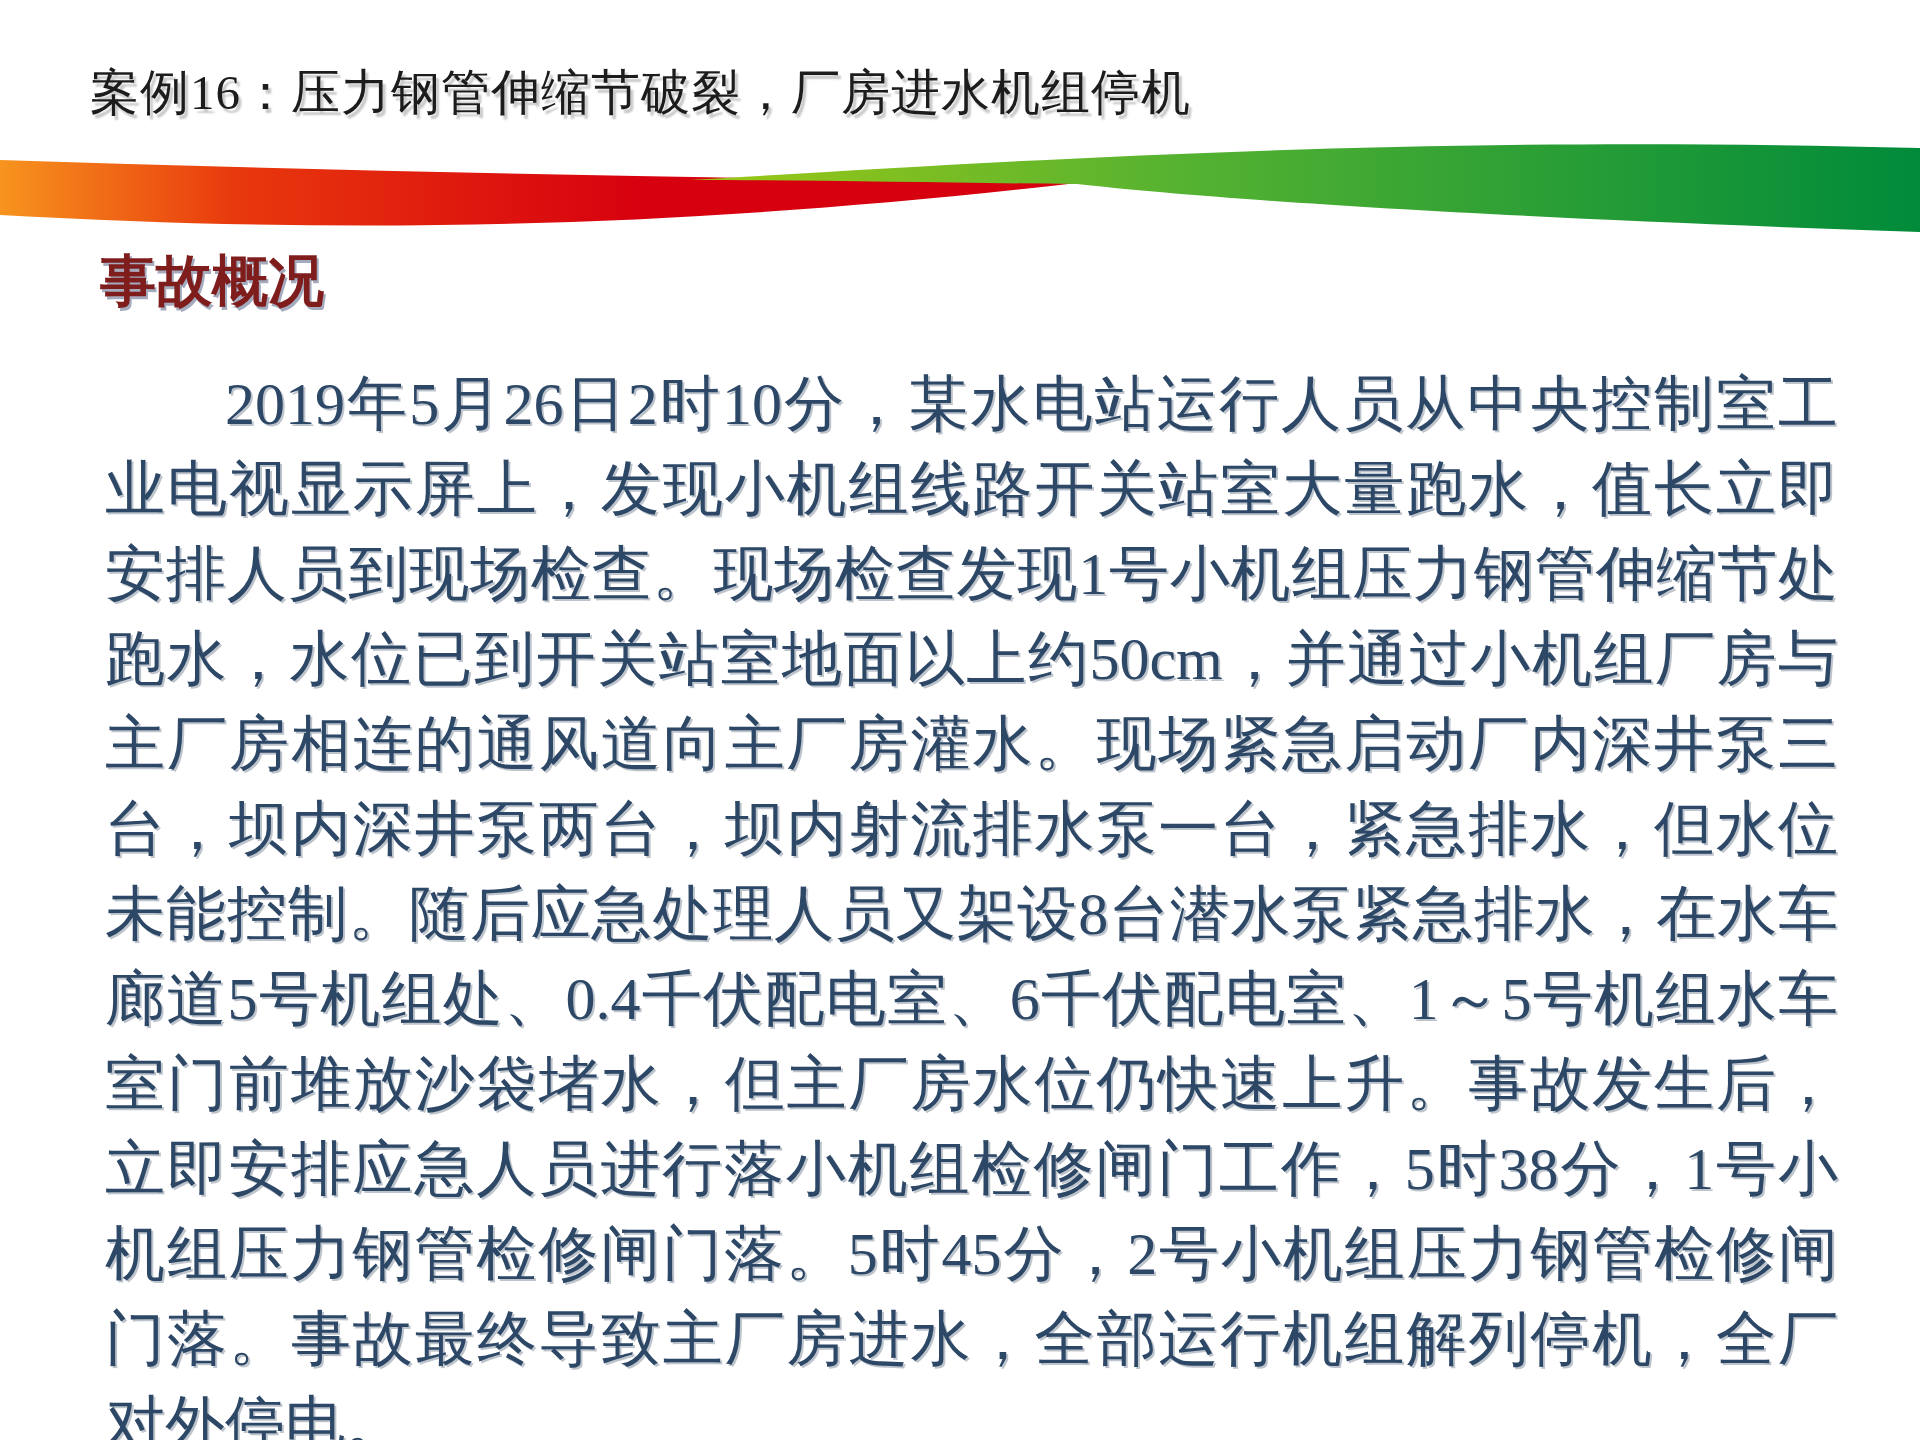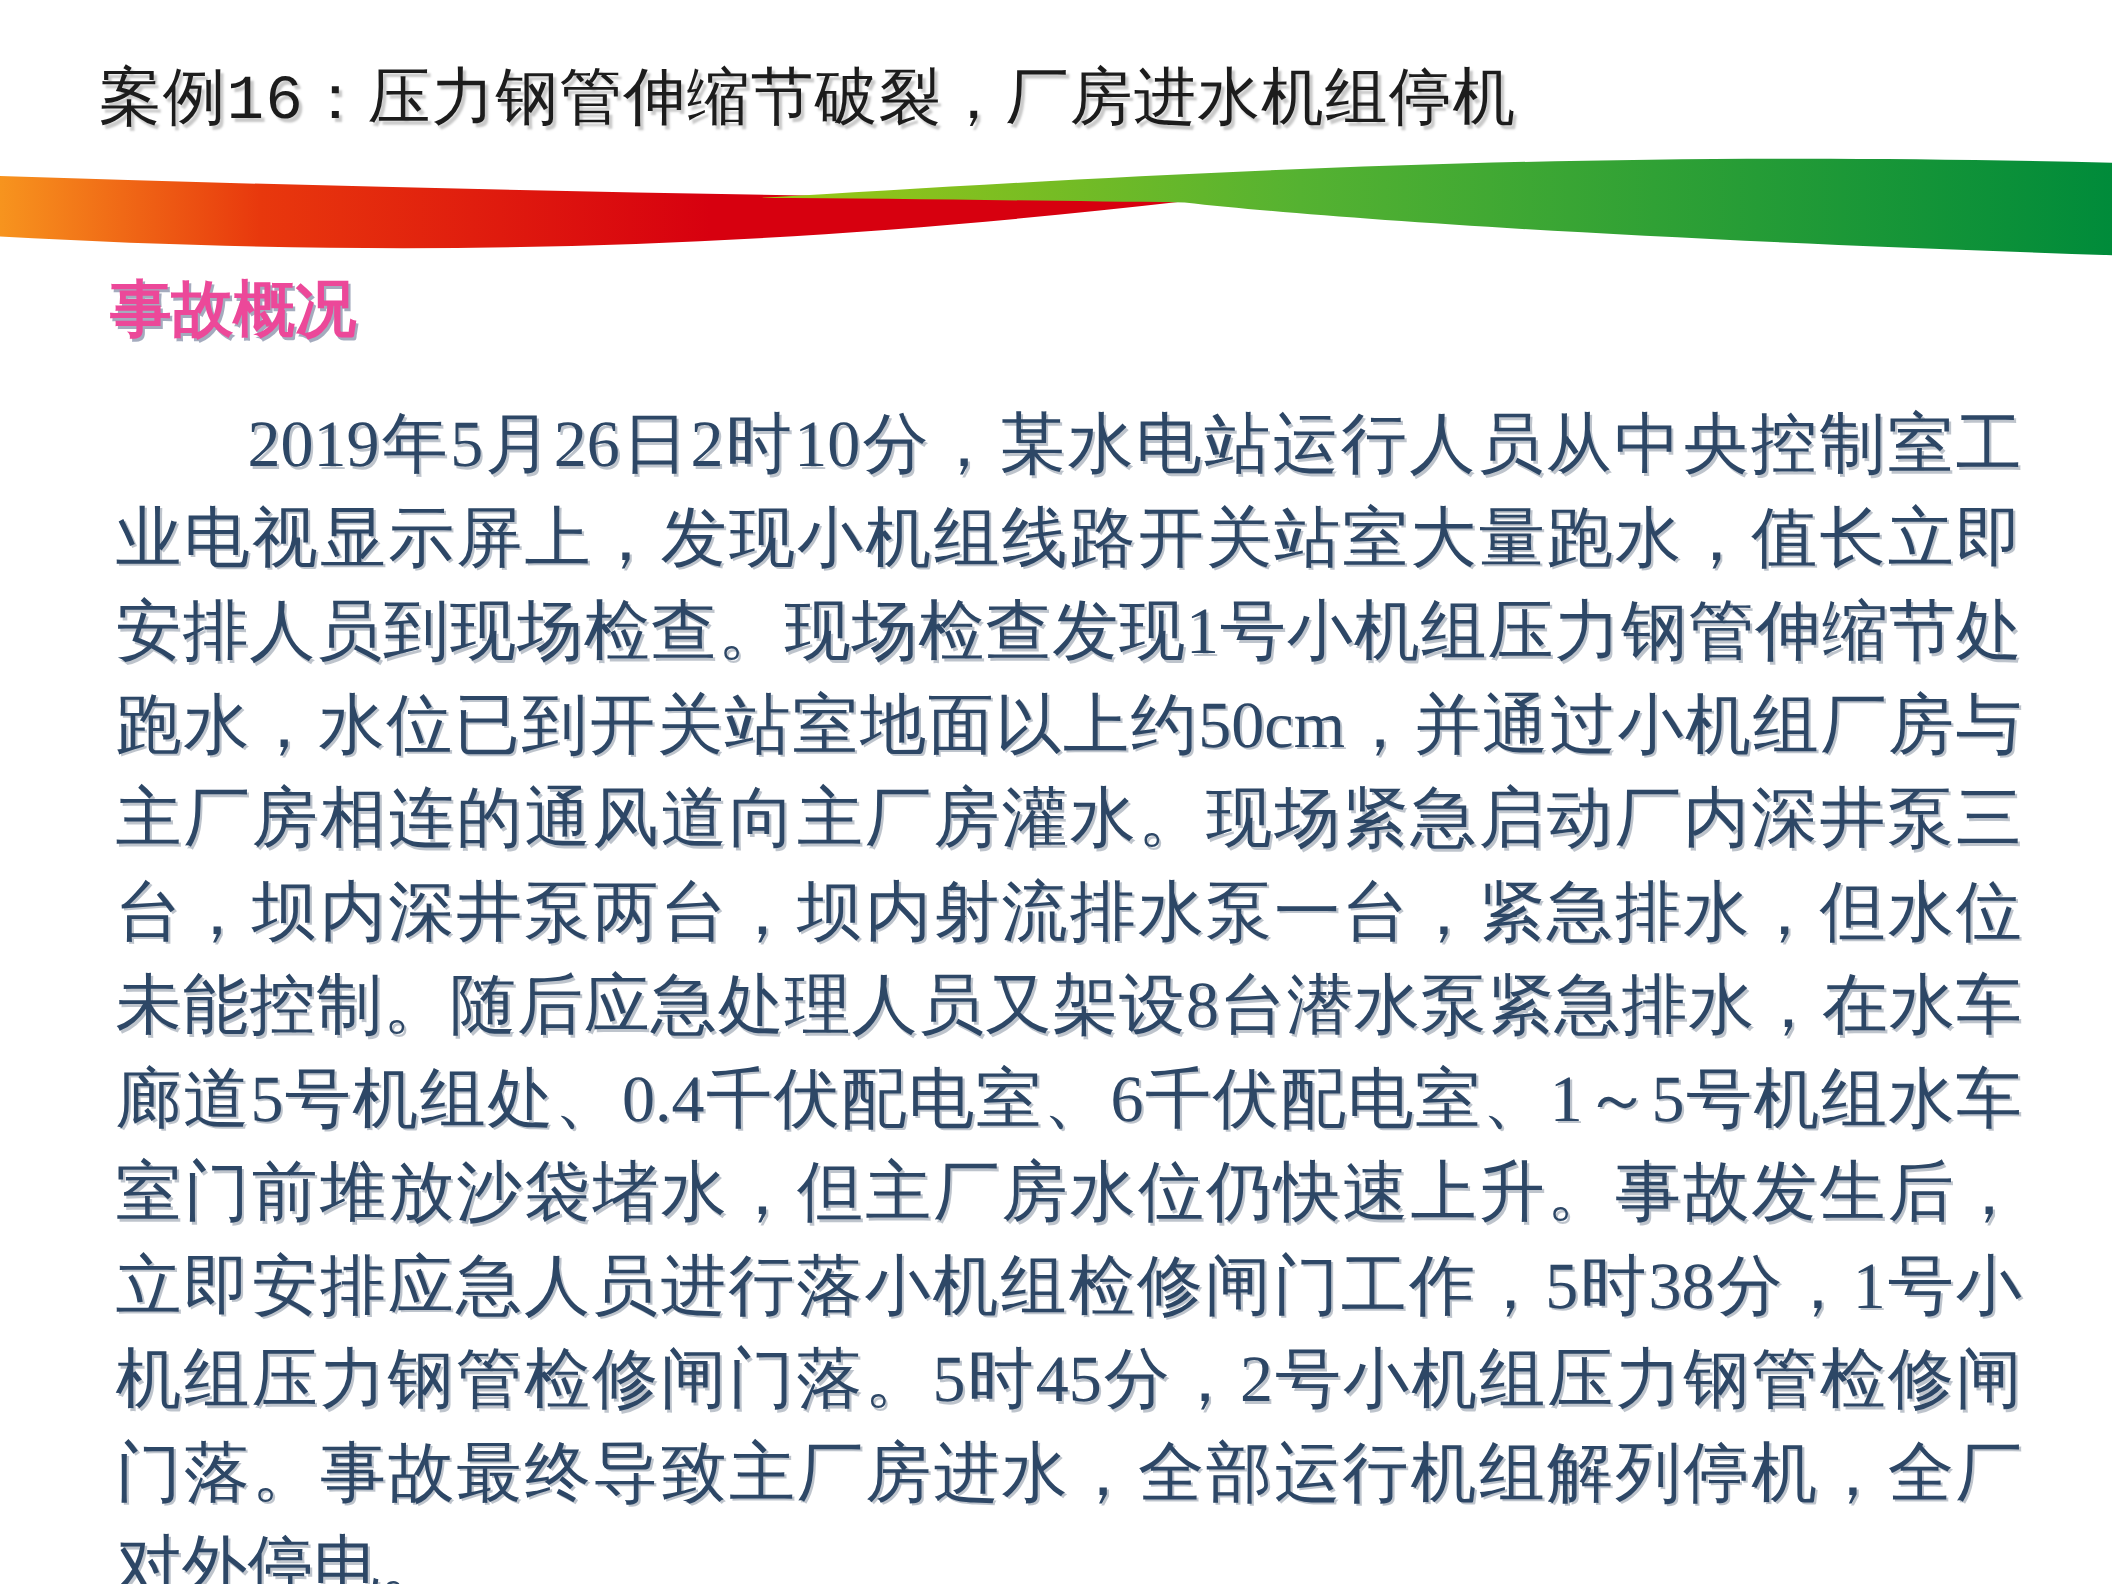--- a/index.html
+++ b/index.html
@@ -7,41 +7,41 @@
     position:relative;
     width:1920px;height:1440px;
     background:#ffffff;
     overflow:hidden;
     font-family:"Liberation Sans", sans-serif;
   }
   .slide-title{
     position:absolute;
     left:90px;top:60px;
     width:1700px;
-    font-size:57px;
+    font-size:49px;
     line-height:66px;
     font-weight:500;
     letter-spacing:1px;
     color:#1c1c1c;
     text-shadow:3px 4px 2px rgba(0,0,0,0.22);
-    font-family:Liberation Mono, monospace;
+    font-family:Liberation Serif, serif;
   }
   .ribbon{
     position:absolute;
     left:0;top:128px;
     width:1920px;height:112px;
     display:block;
   }
   .section-heading{
     position:absolute;
     left:100px;top:250px;
     font-size:56px;
     line-height:62px;
     font-weight:bold;
-    color:#ec4899;
+    color:#7f1d1d;
     text-shadow:2px 3px 0 rgba(16,34,84,0.38);
     font-family:"Liberation Sans", sans-serif;
   }
   .body-paragraph{
     position:absolute;
     left:105px;top:362px;
     width:1733px;
     font-size:60px;
     line-height:85px;
     color:#2d4766;

